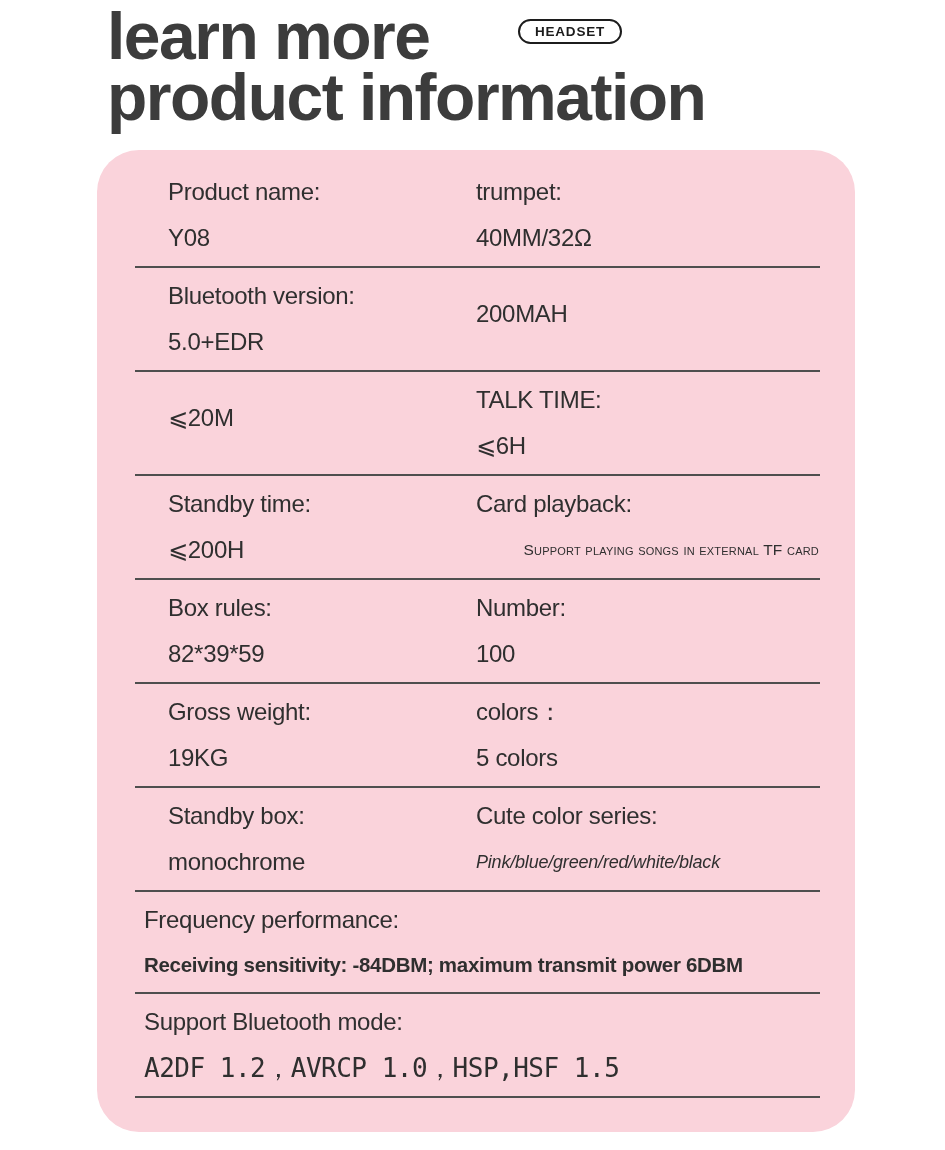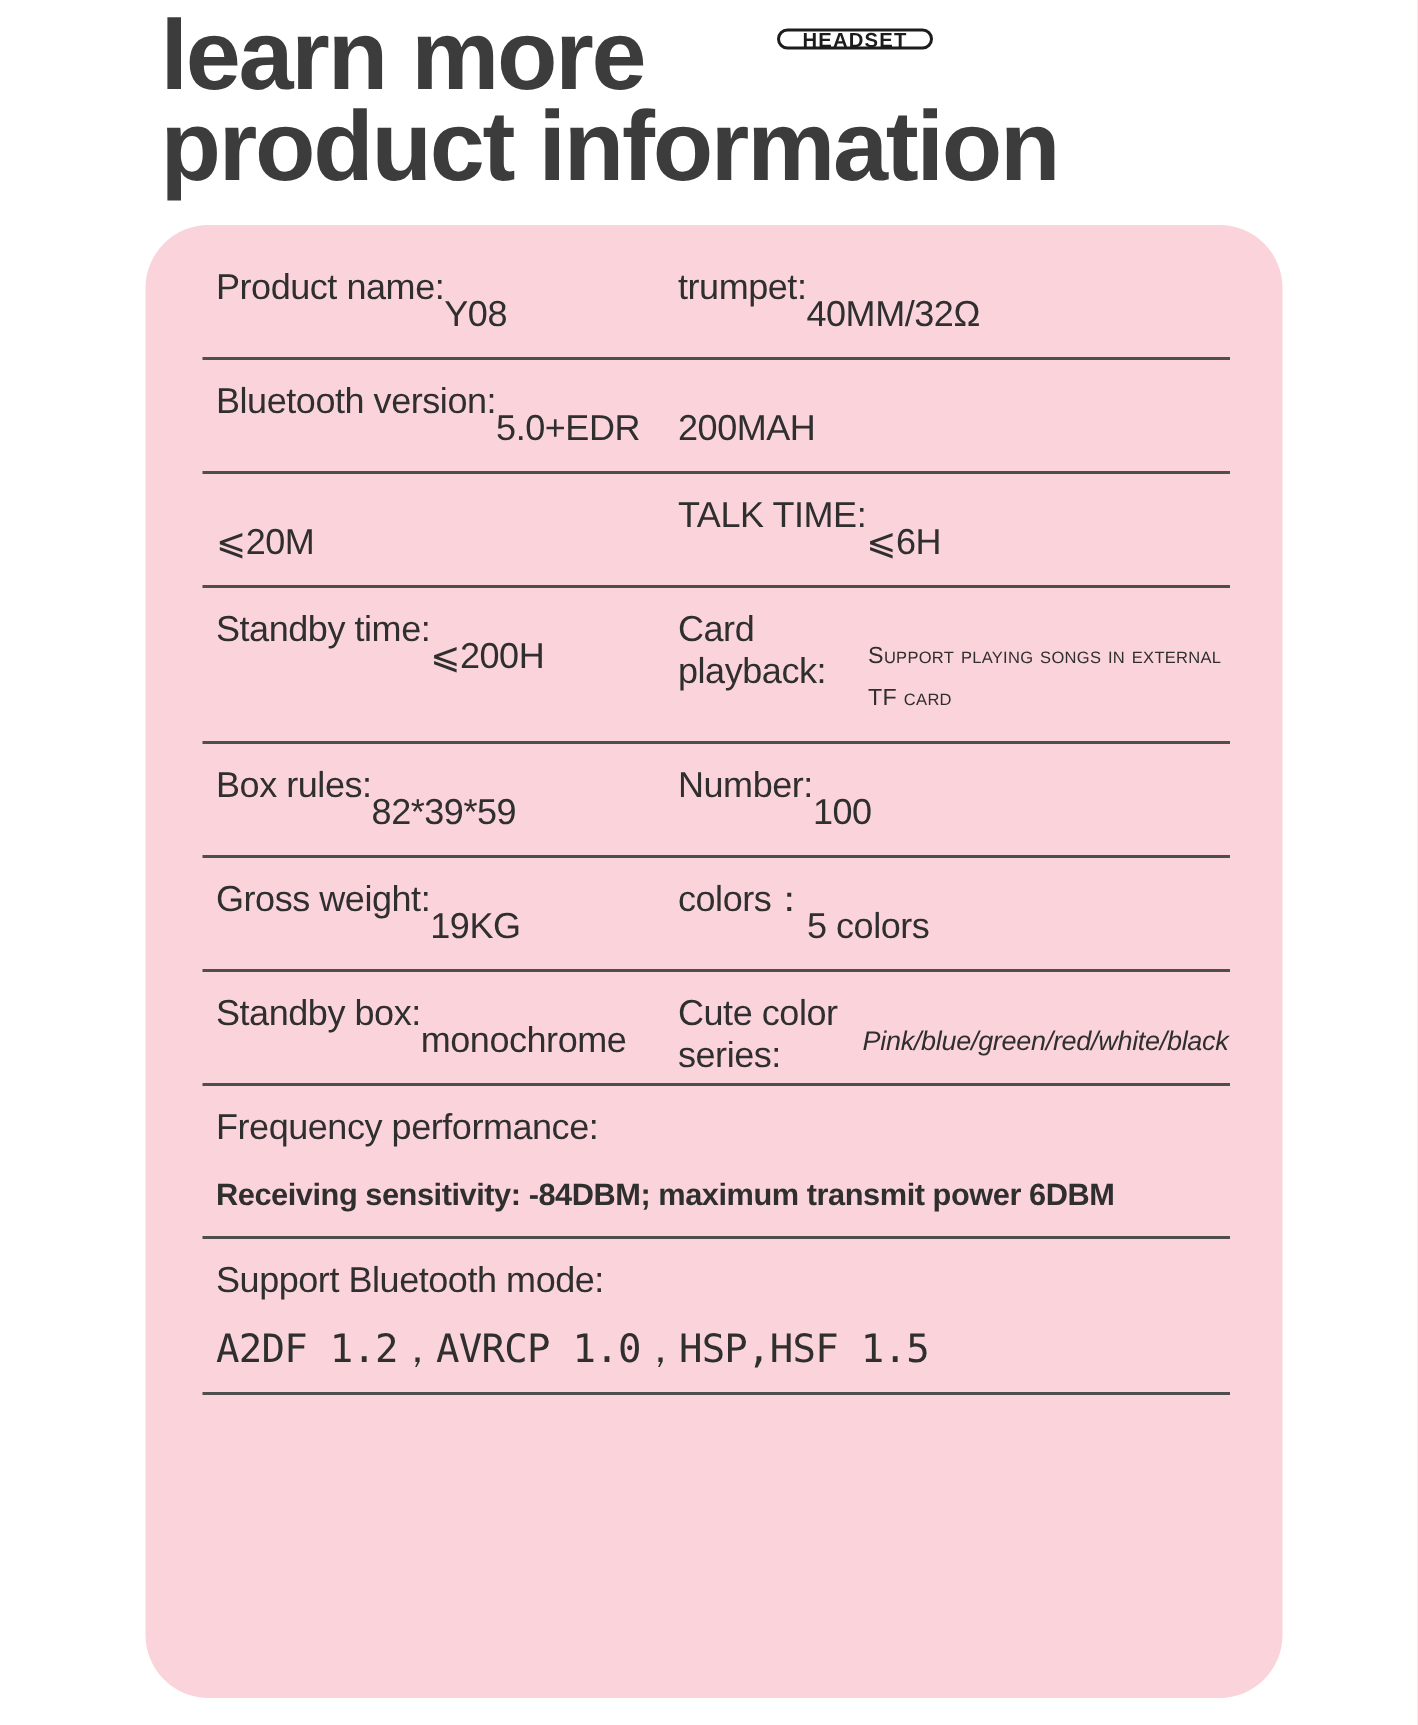--- a/index.html
+++ b/index.html
@@ -22,21 +22,21 @@
     font-weight: bold;
     color: #3c3c3c;
     letter-spacing: -1.5px;
     line-height: 61px;
   }
   .badge {
     position: absolute;
     left: 518px;
     top: 19px;
     width: 104px;
-    height: 14px;
+    height: 25px;
     border: 2.5px solid #1c1c1c;
     border-radius: 14px;
     background: #ffffff;
     display: flex;
     align-items: center;
     justify-content: center;
     font-size: 13.5px;
     font-weight: bold;
     letter-spacing: 0.8px;
     color: #1c1c1c;
@@ -48,33 +48,34 @@
     left: 97px;
     top: 150px;
     width: 758px;
     height: 982px;
     background: #fad3db;
     border-radius: 42px;
     padding-top: 14px;
   }
   .row { padding: 14px 36px 0 47px; }
   .row.two { display: grid; grid-template-columns: 308px 1fr; }
-  .cell { display: flex; flex-direction: row; }
+  .cell { display: flex; flex-direction: column; margin-left: 24px; }
   .l1 { font-size: 24px; line-height: 28px; letter-spacing: -0.3px; }
   .l2 {
     font-size: 24px;
     line-height: 28px;
     letter-spacing: -0.3px;
     margin-top: 18px;
     padding-bottom: 14px;
   }
   .l2.smallcaps {
     font-variant: small-caps;
     font-size: 15.5px;
     letter-spacing: 0.2px;
+    text-align: right;
   }
   .l2.small { font-size: 18px; letter-spacing: -0.2px; font-style: italic; }
   .l2.medium {
     font-size: 20.5px;
     line-height: 26px;
     font-weight: bold;
     letter-spacing: -0.3px;
   }
   .l2.techfont {
     font-family: "DejaVu Sans Mono", monospace;

